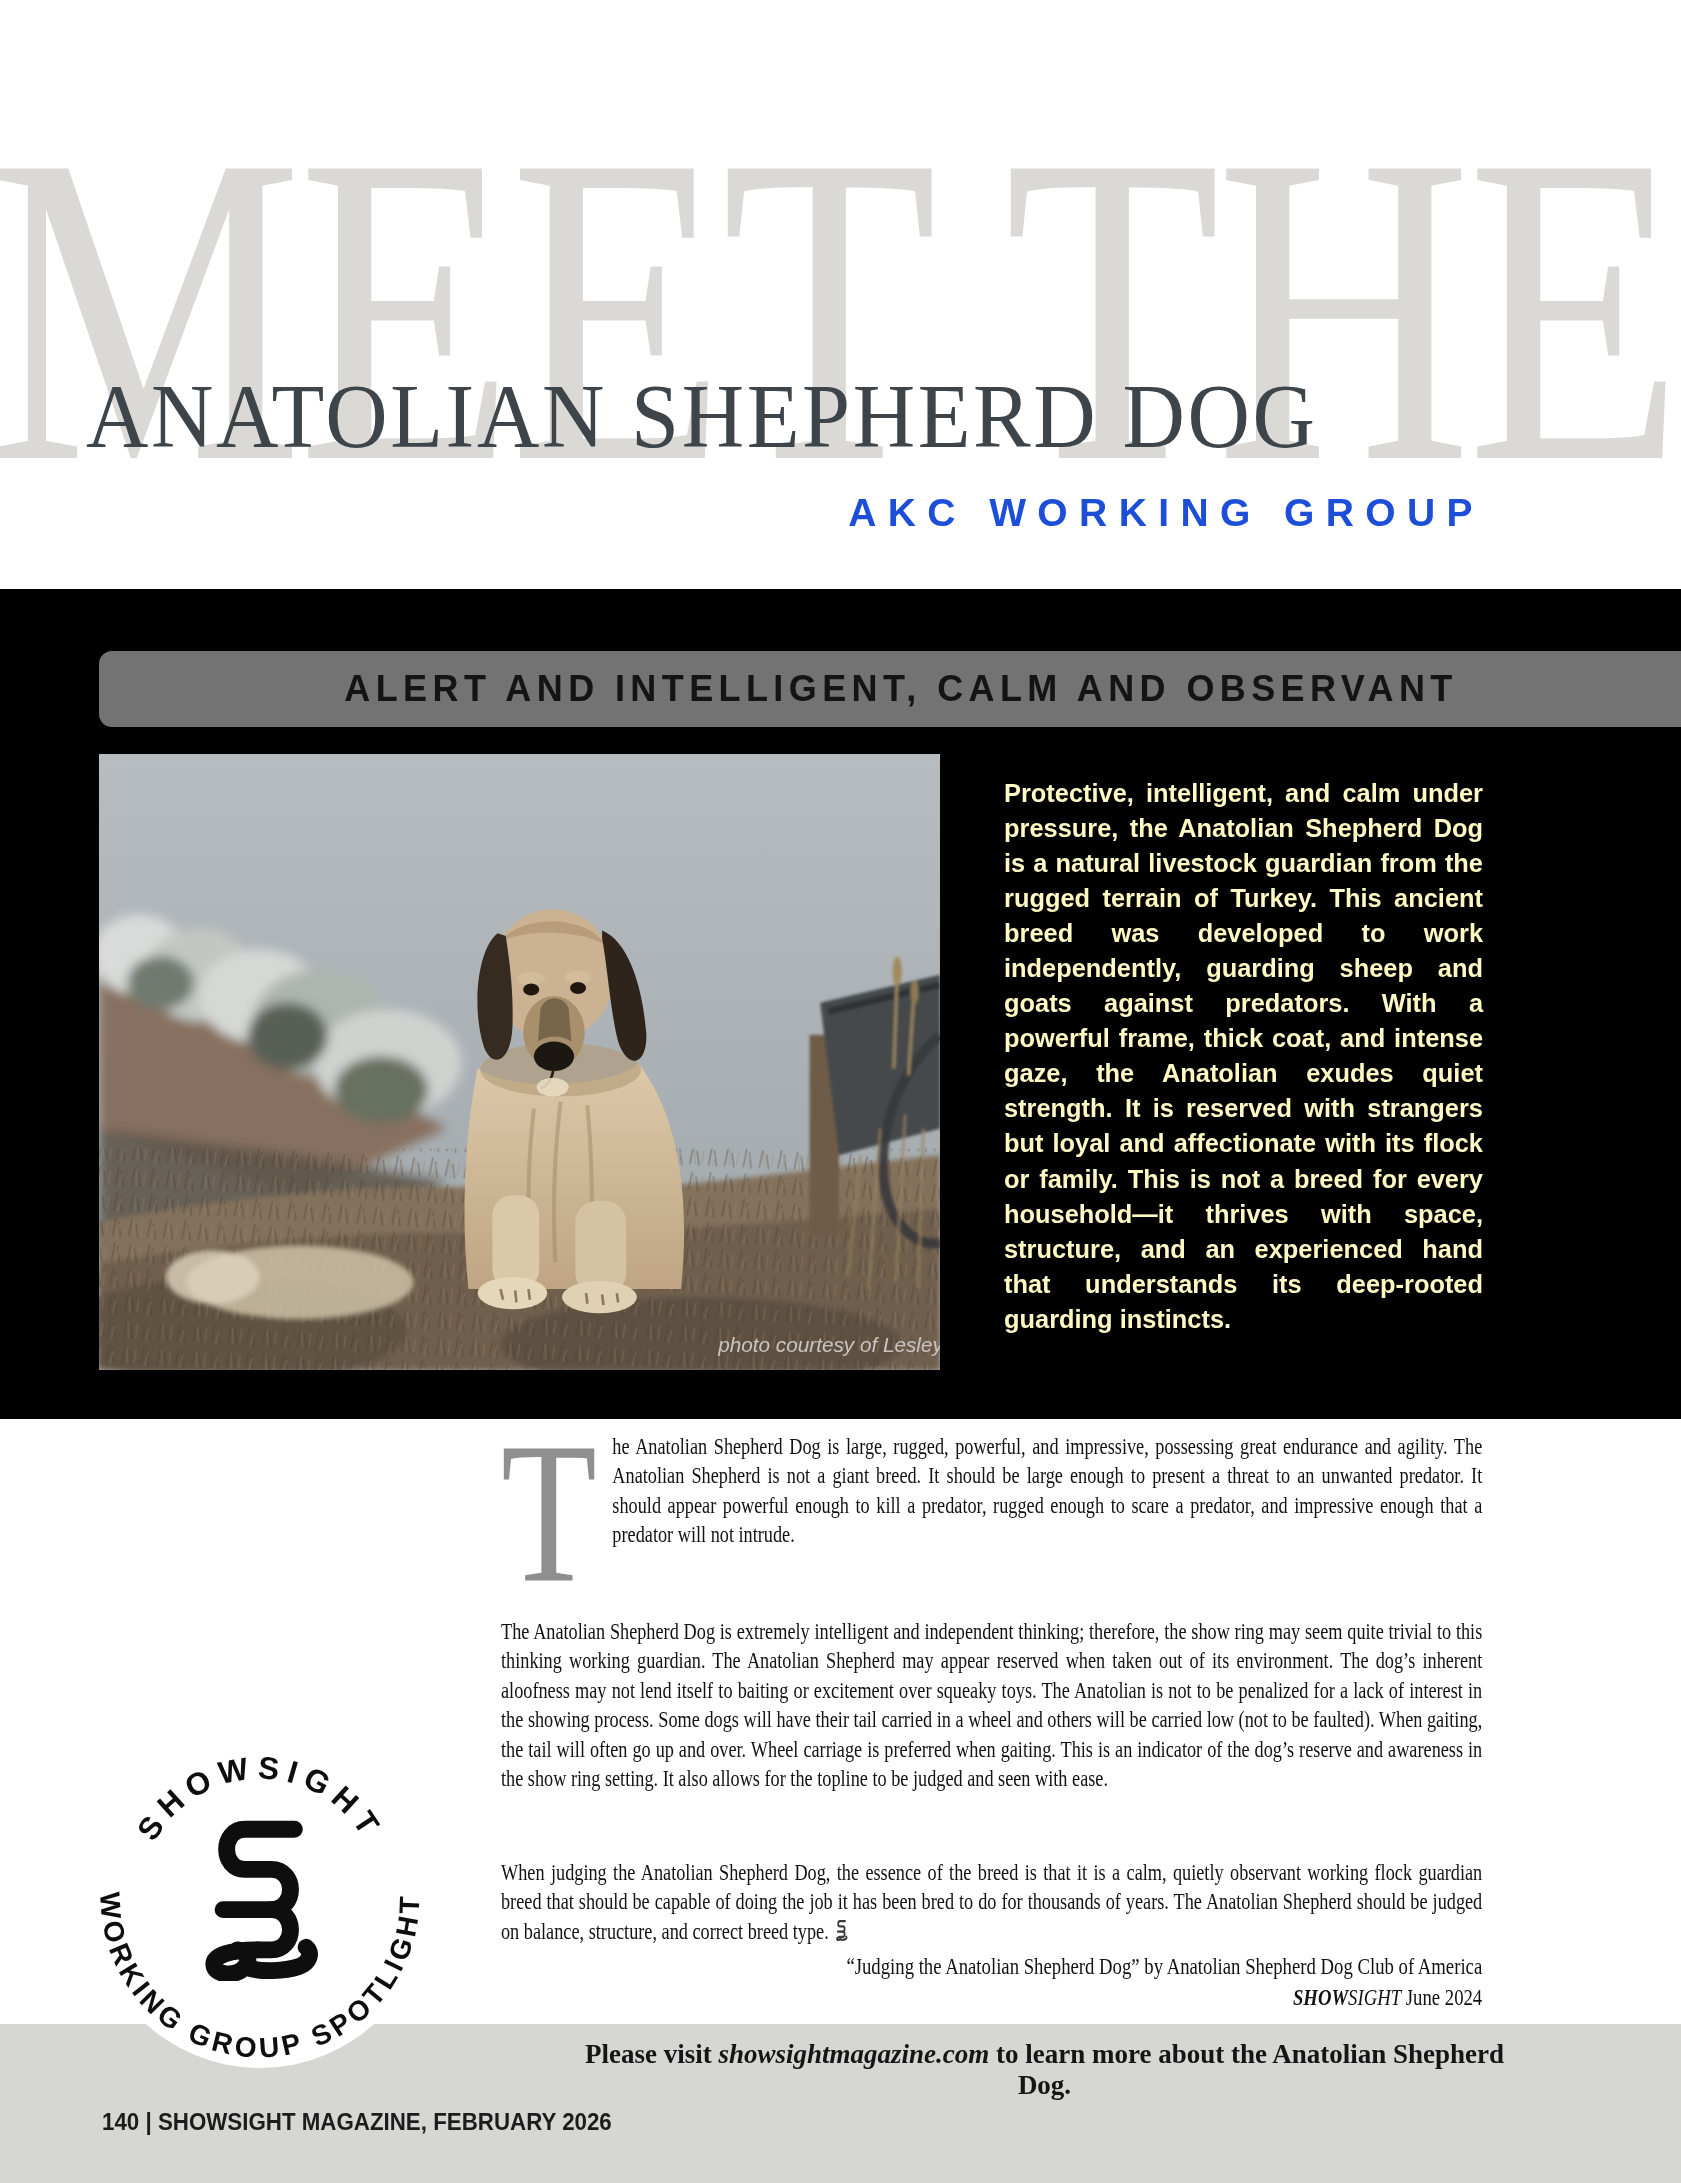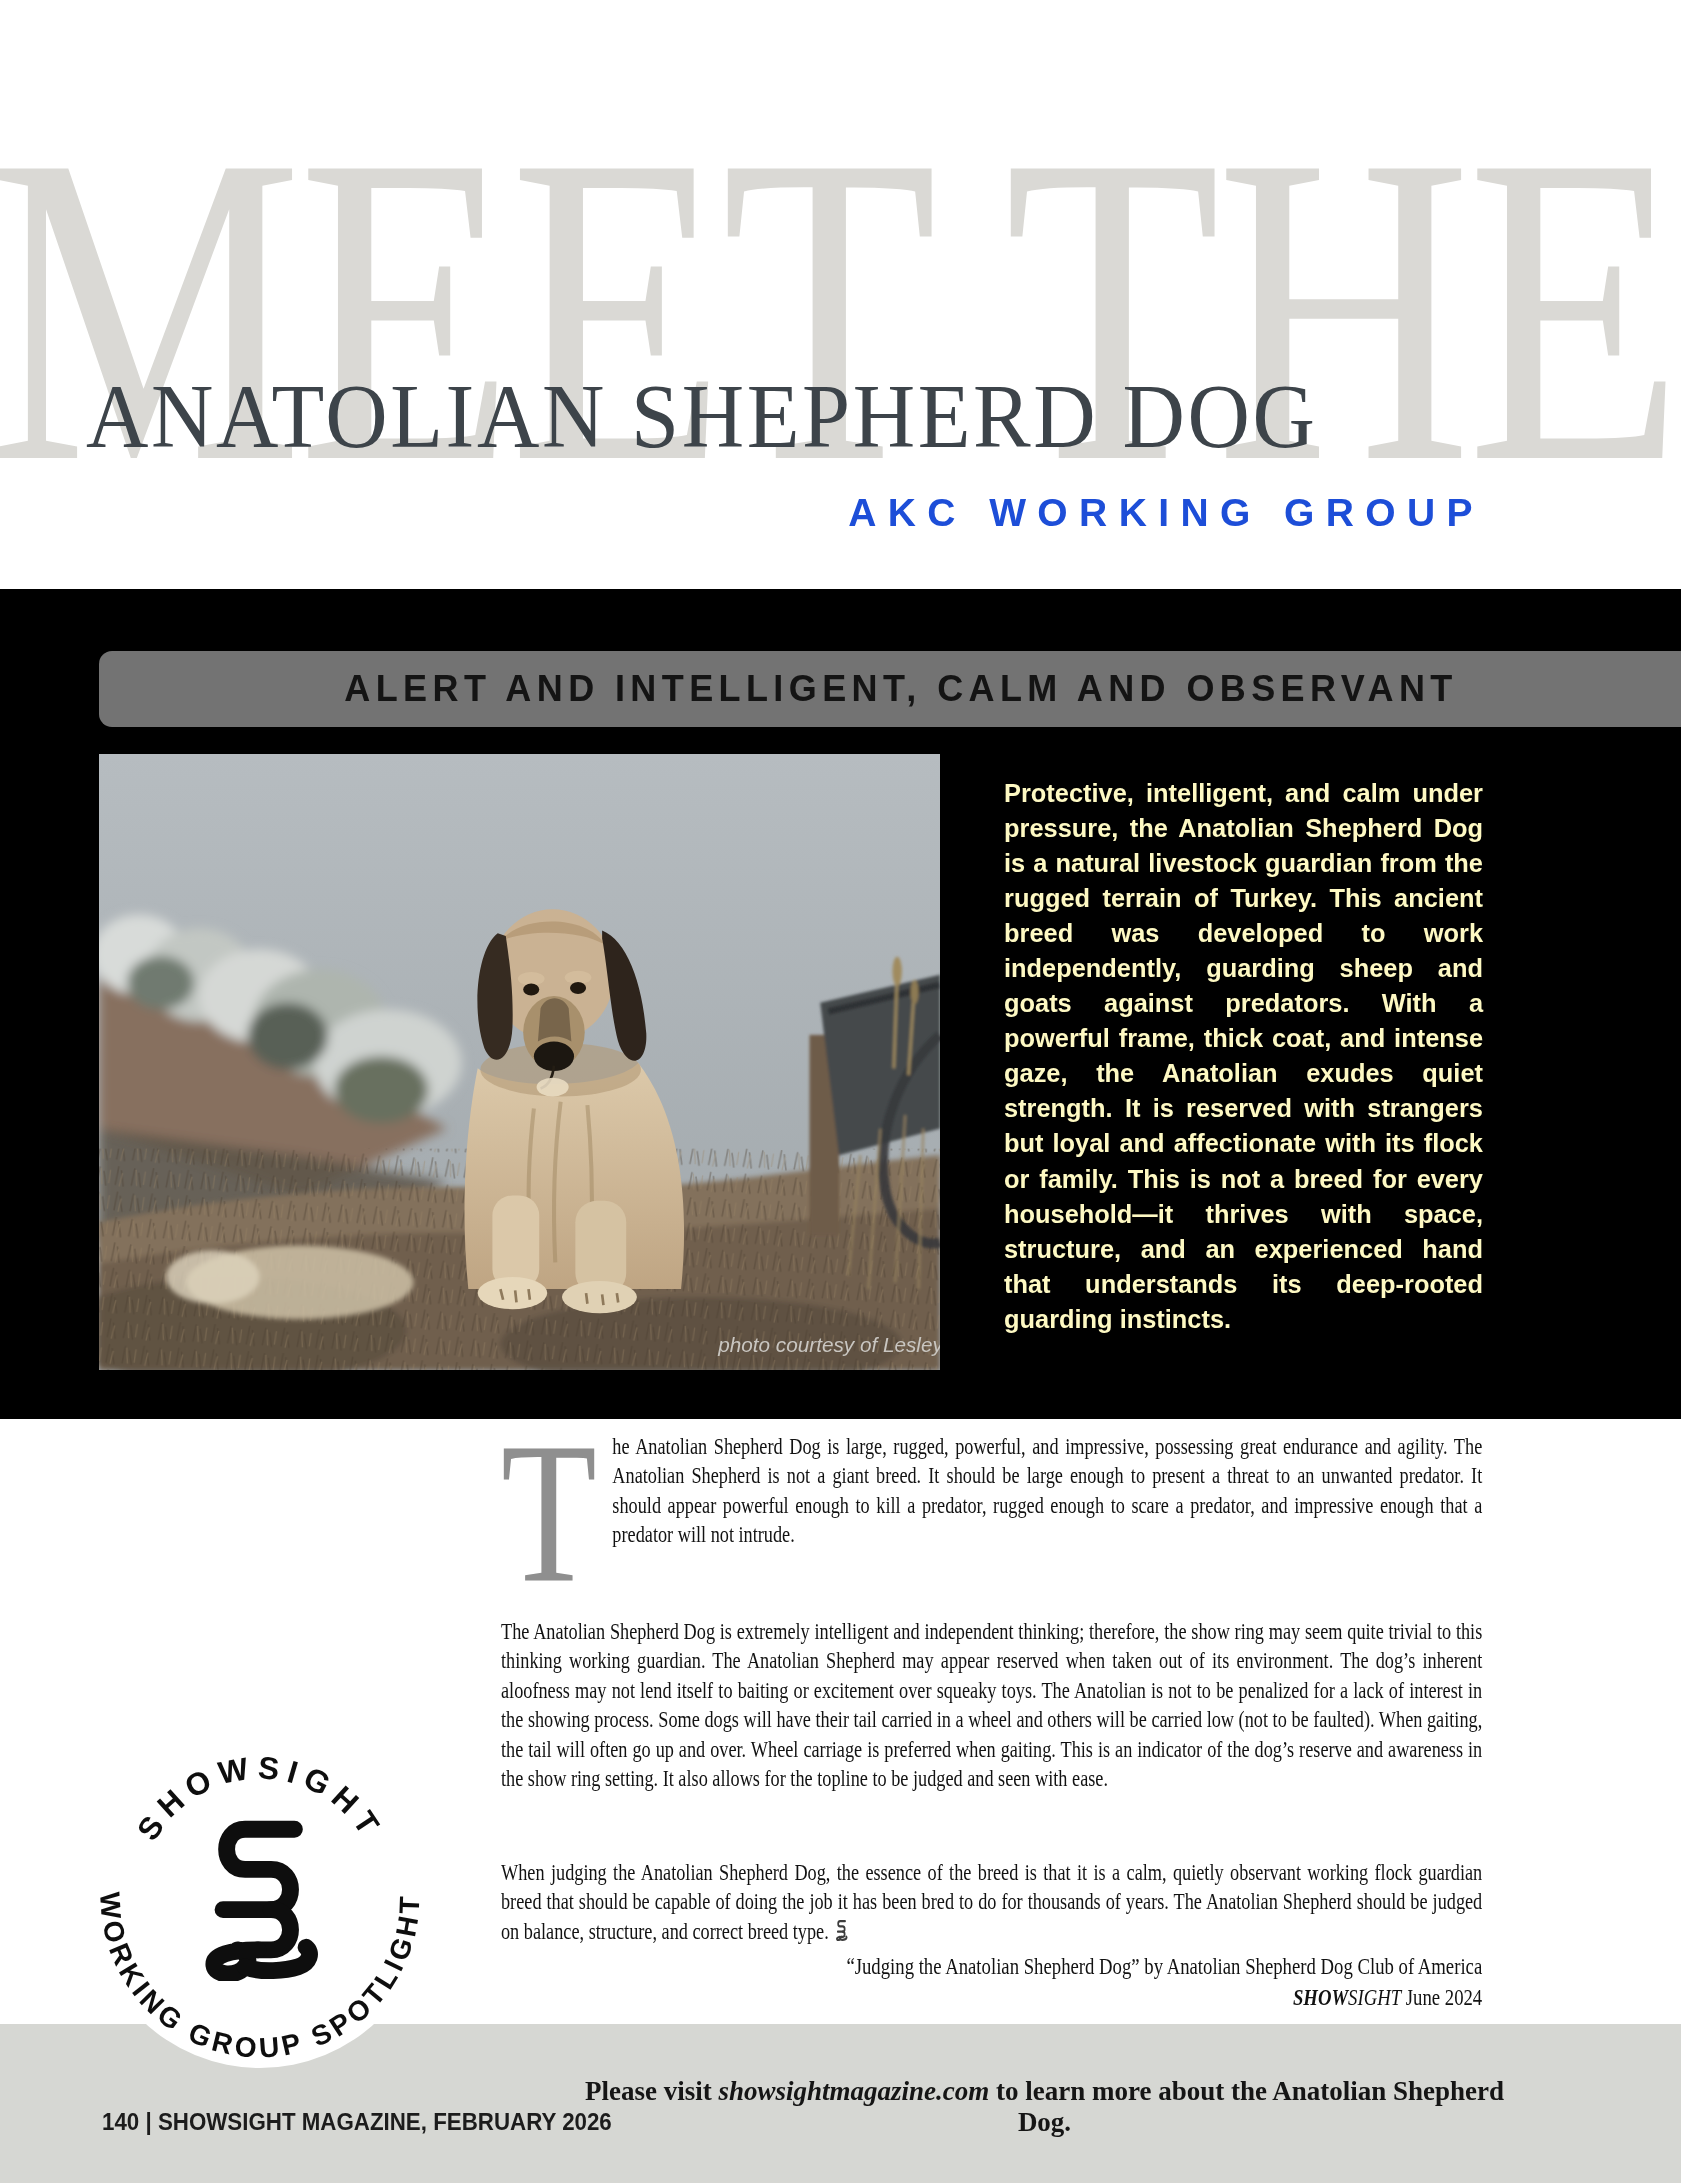--- a/index.html
+++ b/index.html
@@ -37,21 +37,21 @@
   .dropcap{float:left;font-size:201px;line-height:0.72;color:#8f8f8f;margin:9.4px 20px 0 0;}
   .credits{position:absolute;left:0;top:519px;width:1258px;text-align:right;
            font-size:24px;line-height:31px;color:#121212;}
   .mag-bold{font-weight:bold;font-style:italic;}
   .mag-light{font-style:italic;}
   .endmark{display:inline-block;width:17.4px;height:22px;margin-left:8px;vertical-align:-2px;color:#3d3d3d;}
 
   
   .band{left:0;top:2024px;width:1681px;height:159px;background:#d6d7d3;z-index:1;}
   .visit{left:556px;top:2039px;width:977px;text-align:center;font-weight:bold;font-size:27px;
-         color:#151515;z-index:2;margin-top:37px;}
+         color:#151515;z-index:2;}
   .visit i{font-style:italic;}
   .pageinfo{left:102px;top:2108px;font-family:"Liberation Sans",sans-serif;font-weight:bold;
             font-size:24px;color:#1c1c1c;z-index:4;transform:scaleX(0.93);transform-origin:left top;
             white-space:nowrap;}
 
   
   .logo{left:90px;top:1728px;width:340px;height:340px;z-index:3;color:#0e0e0e;}
   .arc-top{font-family:"Liberation Sans",sans-serif;font-weight:bold;font-size:47px;letter-spacing:11px;}
   .arc-bottom{font-family:"Liberation Sans",sans-serif;font-weight:bold;font-size:42px;letter-spacing:6px;}
   .caption{font-family:"Liberation Sans",sans-serif;font-style:italic;font-size:31px;fill:#c9c6c1;}

